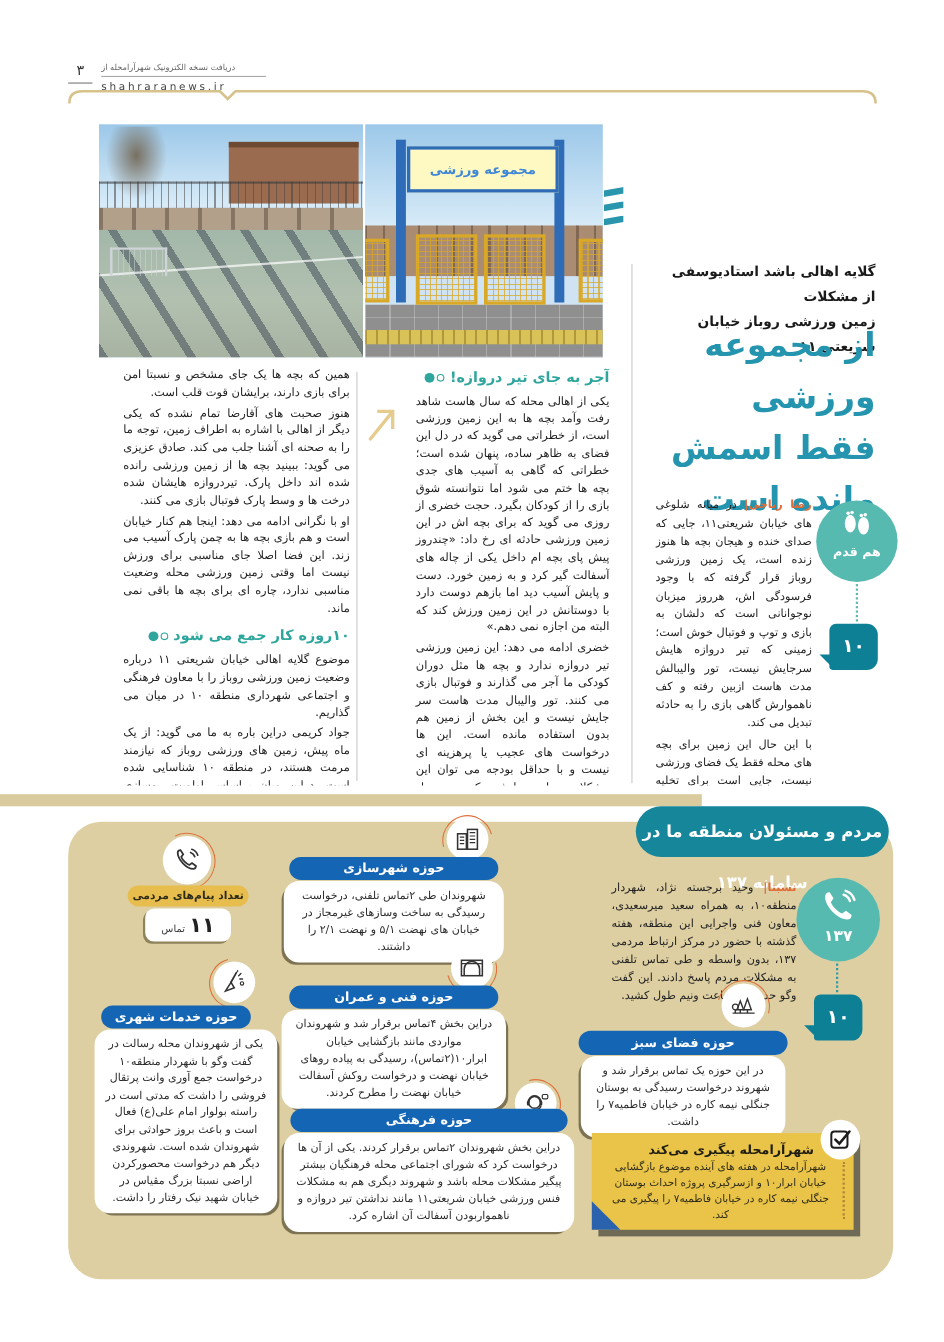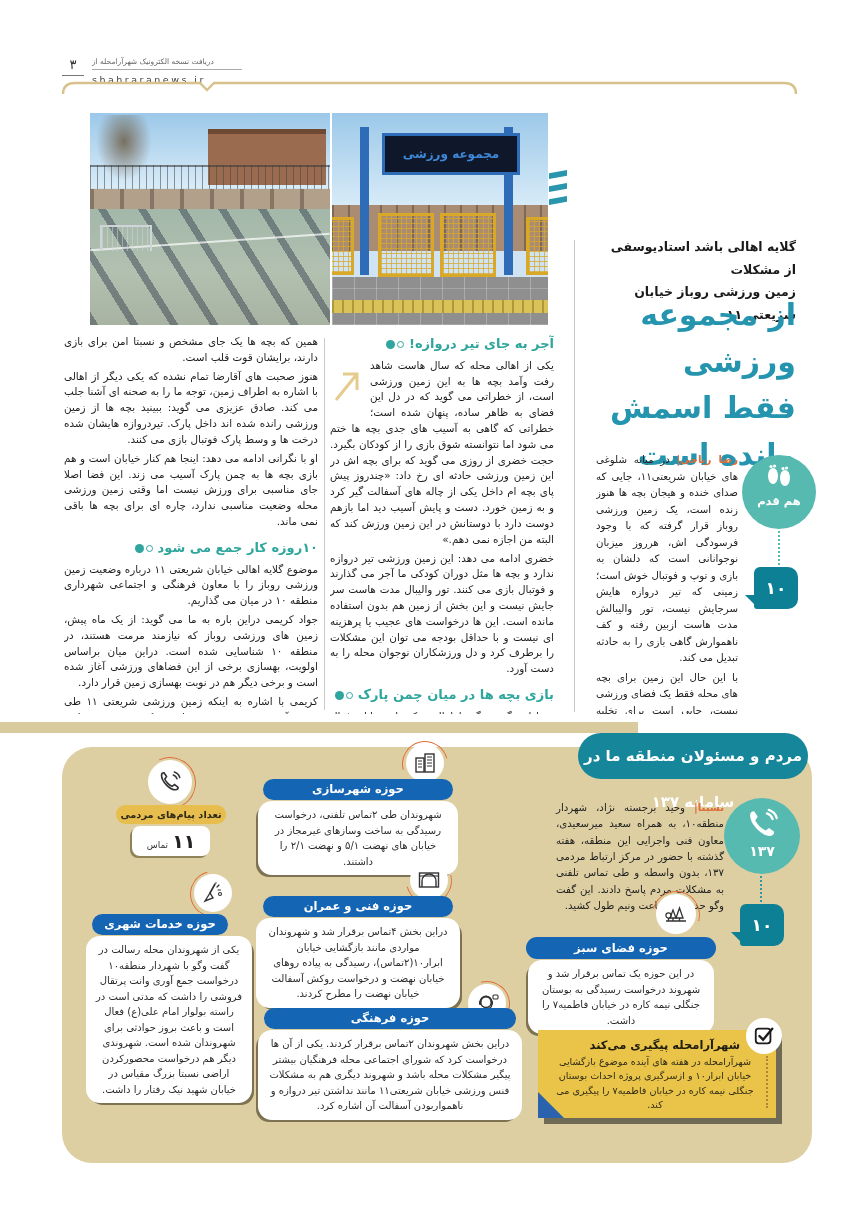--- a/index.html
+++ b/index.html
@@ -25,21 +25,21 @@
   .pl-wall:before { content:""; position:absolute; inset:0; background:repeating-linear-gradient(90deg, rgba(90,75,60,.5) 0 4px, transparent 4px 30px); }
   .pl-court { position:absolute; left:0; top:96px; right:0; bottom:0;
       background:linear-gradient(#a3b8a9,#b2c0b0 55%, #a8b3a2); }
   .pl-shadows { position:absolute; left:-40px; top:96px; width:340px; bottom:0;
       background:repeating-linear-gradient(58deg, rgba(45,55,72,.45) 0 7px, rgba(45,55,72,0) 7px 34px); }
   .pl-line1 { position:absolute; left:0; top:128px; width:240px; height:2px; background:rgba(255,255,255,.7); transform:rotate(-4deg); }
   .pl-goal { position:absolute; left:10px; top:112px; width:52px; height:26px; border:2px solid #cfd4d8; border-bottom:none; background:repeating-linear-gradient(90deg, rgba(210,215,220,.5) 0 1px, transparent 1px 5px); }
 
   .pr-wall { position:absolute; left:0; top:92px; right:0; height:46px; background:#a98c72; }
   .pr-wall:before { content:""; position:absolute; inset:0; background:repeating-linear-gradient(90deg, rgba(80,60,45,.45) 0 2px, transparent 2px 16px); }
-  .pr-sign { position:absolute; left:50px; top:20px; width:138px; height:42px; background:#0f172a; border:3px solid #2f6cb8; display:flex; align-items:center; justify-content:center; }
+  .pr-sign { position:absolute; left:38px; top:20px; width:138px; height:42px; background:#fef9c3; border:3px solid #2f6cb8; display:flex; align-items:center; justify-content:center; }
   .pr-sign span { font-size:12px; font-weight:bold; color:#3f87d6; direction:rtl; }
   .pr-post { position:absolute; top:14px; width:9px; height:148px; background:#2f6cb8; }
   .pr-gate { position:absolute; top:100px; height:64px; border:3px solid #d9a826;
       background:repeating-linear-gradient(90deg, rgba(217,168,38,.75) 0 1px, transparent 1px 5px),
                  repeating-linear-gradient(0deg, rgba(217,168,38,.75) 0 1px, transparent 1px 5px); }
   .pr-pave { position:absolute; left:0; right:0; bottom:0; height:48px; background:#8f8f90; }
   .pr-pave:before { content:""; position:absolute; inset:0;
       background:repeating-linear-gradient(90deg, rgba(255,255,255,.25) 0 1px, transparent 1px 22px),
                  repeating-linear-gradient(0deg, rgba(255,255,255,.2) 0 1px, transparent 1px 12px); }
   .pr-tactile { position:absolute; left:0; right:0; bottom:12px; height:13px; background:#d9c258;
@@ -64,21 +64,21 @@
   .ten-badge .tail { position:absolute; left:-9px; bottom:1px; width:0; height:0; border-top:13px solid #0d8095; border-left:13px solid transparent; }
   .ten-a { left:754px; top:567px; }
 
   
   .colrule { position:absolute; width:1px; background:#c9c9c9; }
   .rule1 { left:574px; top:240px; height:472px; }
   .rule2 { left:324px; top:338px; height:372px; }
   .bodycol { position:absolute; top:334px; height:380px; overflow:hidden; direction:rtl; text-align:justify; font-size:10.4px; line-height:1.52; color:#1d1d1d; }
   .col-left { left:64px; width:254px; }
   .col-mid { left:330px; width:224px; }
-  .bodycol p { margin-bottom:3px; }
+  .bodycol p { margin-bottom:3px;margin-left:48px; }
   .subhead { color:#2fa69d; font-weight:bold; font-size:13px; margin:8px 0 4px; text-align:right; }
   .subhead .ring { display:inline-block; width:7px; height:7px; border:1.5px solid #2fa69d; border-radius:50%; margin:0 5px 0 2px; vertical-align:middle; }
   .subhead .dot { display:inline-block; width:9px; height:9px; background:#2fa69d; border-radius:50%; vertical-align:middle; }
   .subhead-first { margin-top:0; }
   .arrow-decor { float:left; width:34px; height:44px; margin:4px 6px 2px 0; }
 
   
   .band { position:absolute; left:0; top:722px; width:638px; height:11px; background:#d9cb9d; }
 
   

